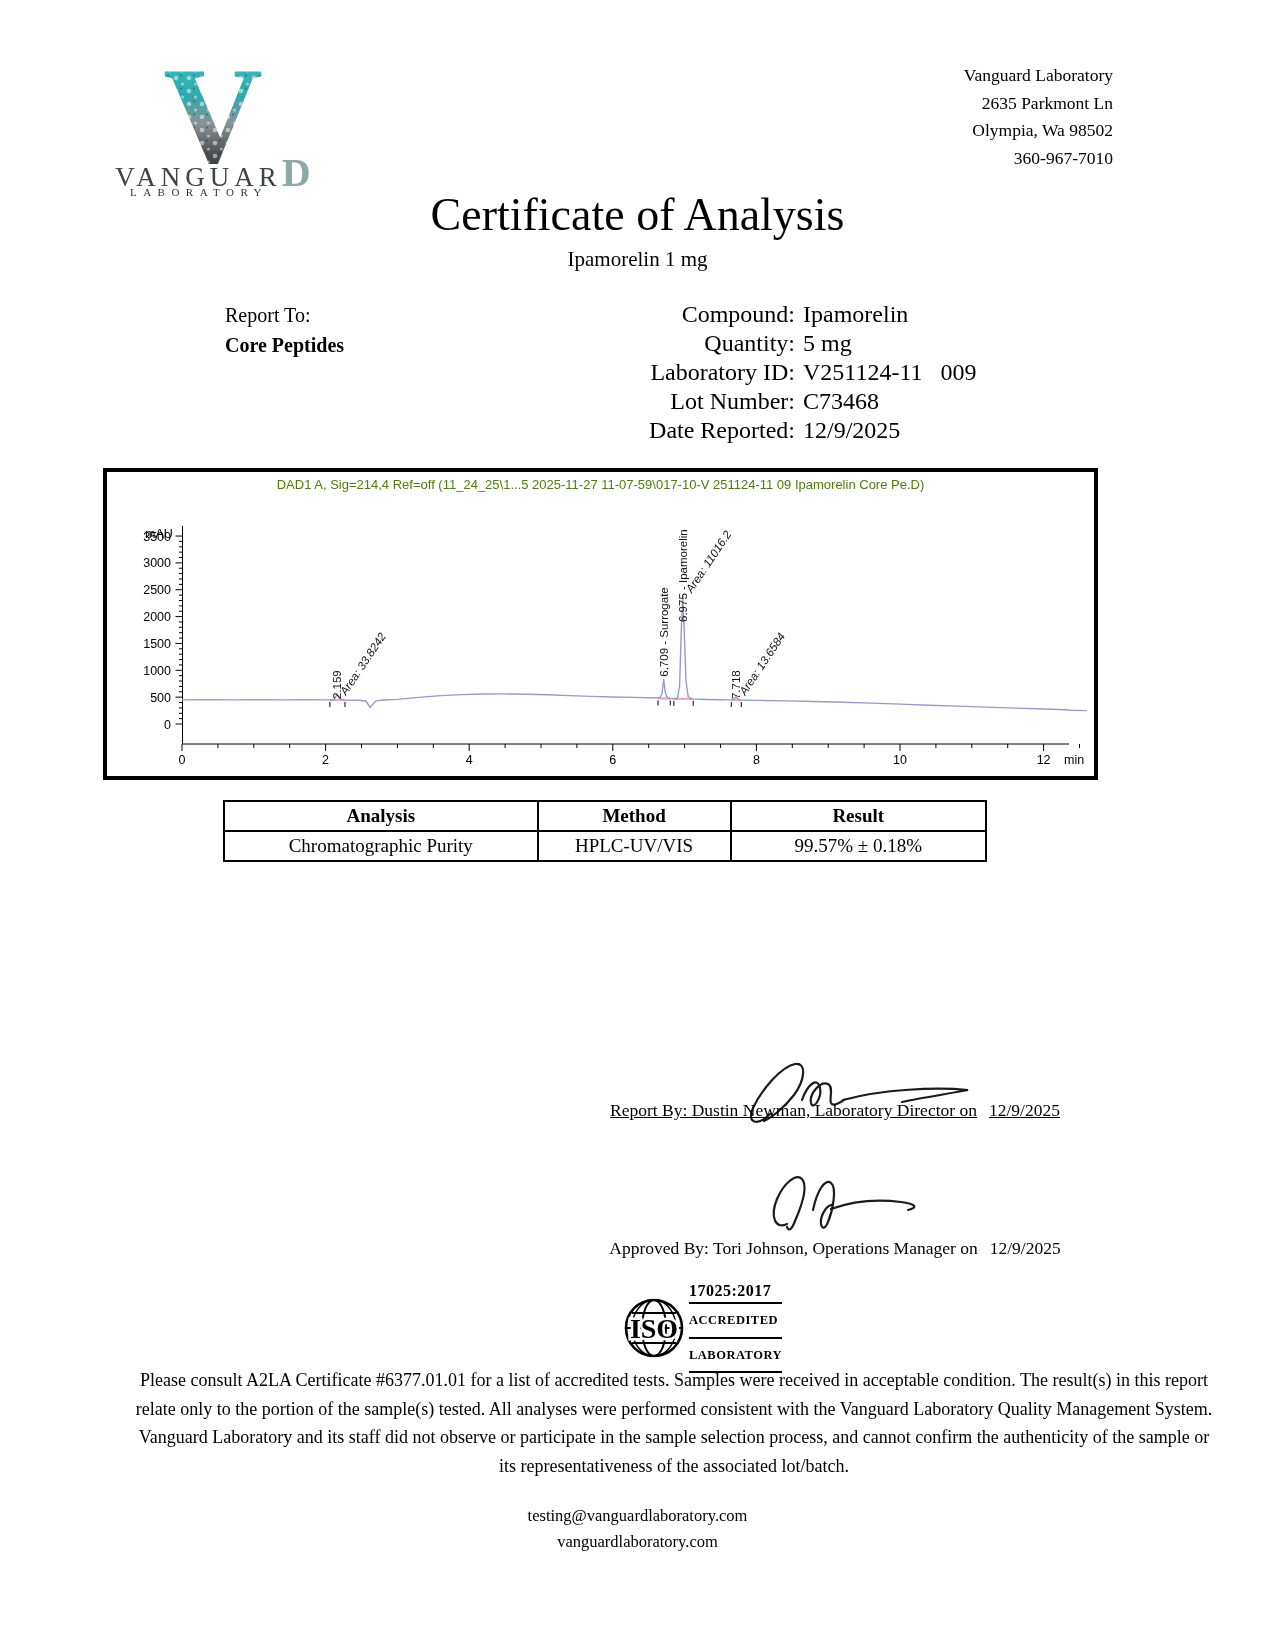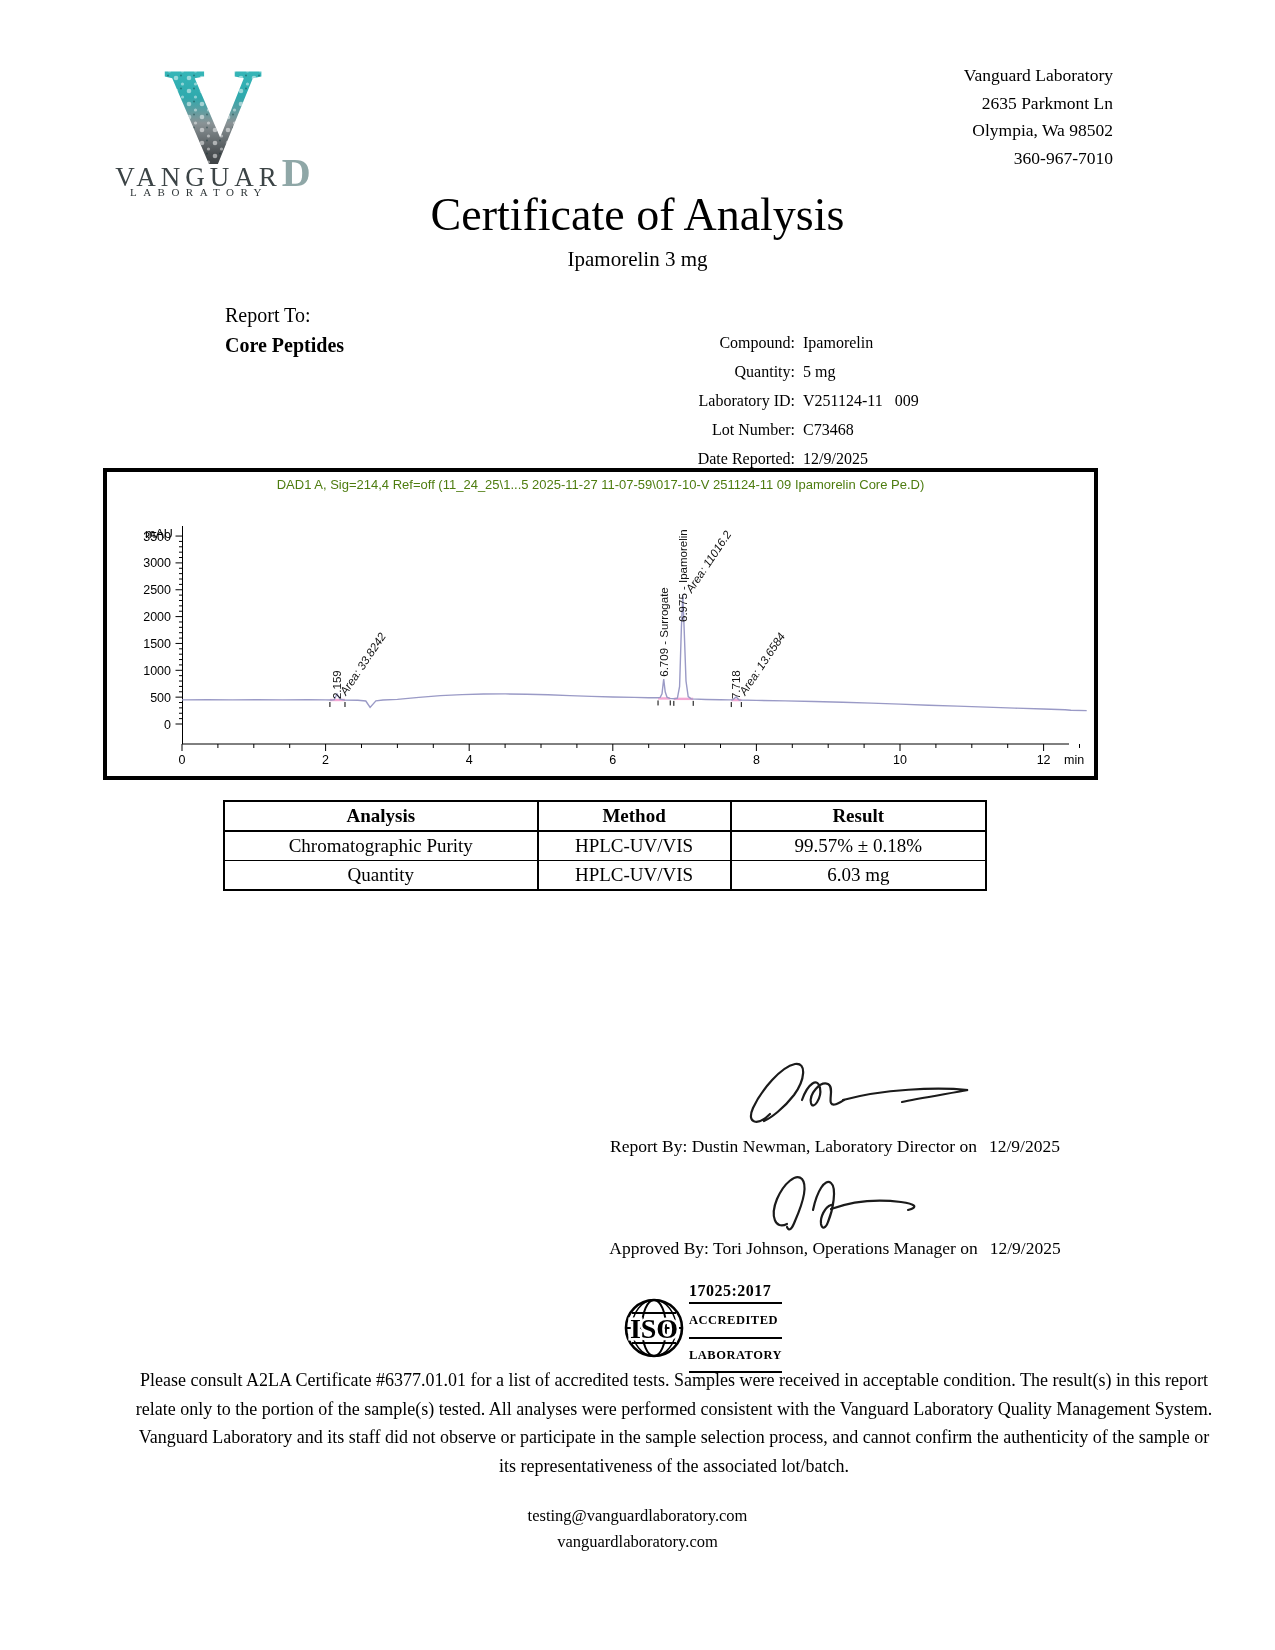--- a/index.html
+++ b/index.html
@@ -16,21 +16,21 @@
 
   
   .address{right:162px;top:62px;text-align:right;font-size:17.5px;line-height:27.5px;}
 
   .title{left:0;top:188px;width:100%;text-align:center;font-size:46px;}
   .subtitle{left:0;top:247px;width:100%;text-align:center;font-size:21px;}
 
   .report-to{left:225px;top:300px;font-size:20px;line-height:30px;}
   .report-to .name{font-weight:bold;}
 
-  .details{left:550px;top:300px;font-size:16px;margin-top:28px;}
+  .details{left:550px;top:300px;font-size:24px;}
   .detail-row{display:flex;line-height:29px;}
   .detail-label{width:245px;text-align:right;}
   .detail-value{padding-left:8px;white-space:pre;}
 
   
   .chart-panel{left:103px;top:468px;width:995px;height:312px;border:4px solid #000;box-sizing:border-box;background:#fff;}
   .chart-title{height:24px;line-height:26px;text-align:center;font-family:"Liberation Sans",sans-serif;
                font-size:13px;white-space:nowrap;}
 
   
@@ -38,21 +38,21 @@
   .results-table th,.results-table td{border:2px solid #000;text-align:center;padding:0;height:28px;}
   .results-table th{font-weight:bold;}
   .results-table td{border-top-width:1px;border-bottom-width:1px;}
   .results-table tr:last-child td{border-bottom-width:2px;}
   .col-analysis{width:313px;}.col-method{width:192px;}.col-result{width:255px;margin-top:40px;}
 
   
   .sig1{left:740px;top:1058px;}
   .sig2{left:765px;top:1170px;}
   .sig-line{left:590px;width:490px;text-align:center;font-size:17.5px;white-space:nowrap;}
-  .sig-line-1{top:1136px;}
+  .sig-line-1{top:1100px;text-decoration:underline;}
   .sig-line-2{top:1238px;}
   .sig-date{margin-left:12px;}
 
   
   .iso{left:622px;top:1283px;display:flex;align-items:center;}
   .iso-text{margin-left:3px;font-weight:bold;line-height:1;}
   .iso-line1{font-size:16px;border-bottom:2px solid #000;padding-bottom:3px;letter-spacing:0.5px;}
   .iso-line2,.iso-line3{font-size:12.5px;border-bottom:2px solid #000;padding:10px 0;letter-spacing:0.5px;}
 
   .disclaimer{left:98px;top:1366px;width:1080px;text-align:center;font-size:18px;line-height:28.5px;margin-left:36px;}
@@ -89,21 +89,21 @@
   </div>
 
   <div class="abs address">
     <div>Vanguard Laboratory</div>
     <div>2635 Parkmont Ln</div>
     <div>Olympia, Wa 98502</div>
     <div>360-967-7010</div>
   </div>
 
   <div class="abs title">Certificate of Analysis</div>
-  <div class="abs subtitle">Ipamorelin 3 mg</div>
+  <div class="abs subtitle">Ipamorelin 1 mg</div>
 
   <div class="abs report-to">
     <div>Report To:</div>
     <div class="name">Core Peptides</div>
   </div>
 
   <div class="abs details">
     <div class="detail-row">
       <div class="detail-label">Compound:</div>
       <div class="detail-value">Ipamorelin</div>
@@ -248,25 +248,20 @@
         <th class="col-method">Method</th>
         <th class="col-result">Result</th>
       </tr>
     </thead>
     <tbody>
       <tr>
         <td>Chromatographic Purity</td>
         <td>HPLC-UV/VIS</td>
         <td>99.57% ± 0.18%</td>
       </tr>
-      <tr>
-        <td>Quantity</td>
-        <td>HPLC-UV/VIS</td>
-        <td>6.03 mg</td>
-      </tr>
     </tbody>
   </table>
 
   <svg class="abs sig1" width="245" height="72" viewBox="0 0 245 72">
     <g fill="none" stroke="#1b1b1b" stroke-width="2.2" stroke-linecap="round">
       <path d="M30 56 C18 68 6 66 13 50 C22 31 41 9 55 6 C67 4 65 22 54 37 C44 50 31 60 24 63"></path>
       <path d="M62 42 C68 25 78 19 80 30 C82 40 73 53 71 45 C69 36 80 23 88 26 C94 29 89 41 91 45 C93 49 99 45 104 42"></path>
       <path d="M103 42 C143 31 196 29 228 32 C206 36 175 41 162 44"></path>
     </g>
   </svg>

